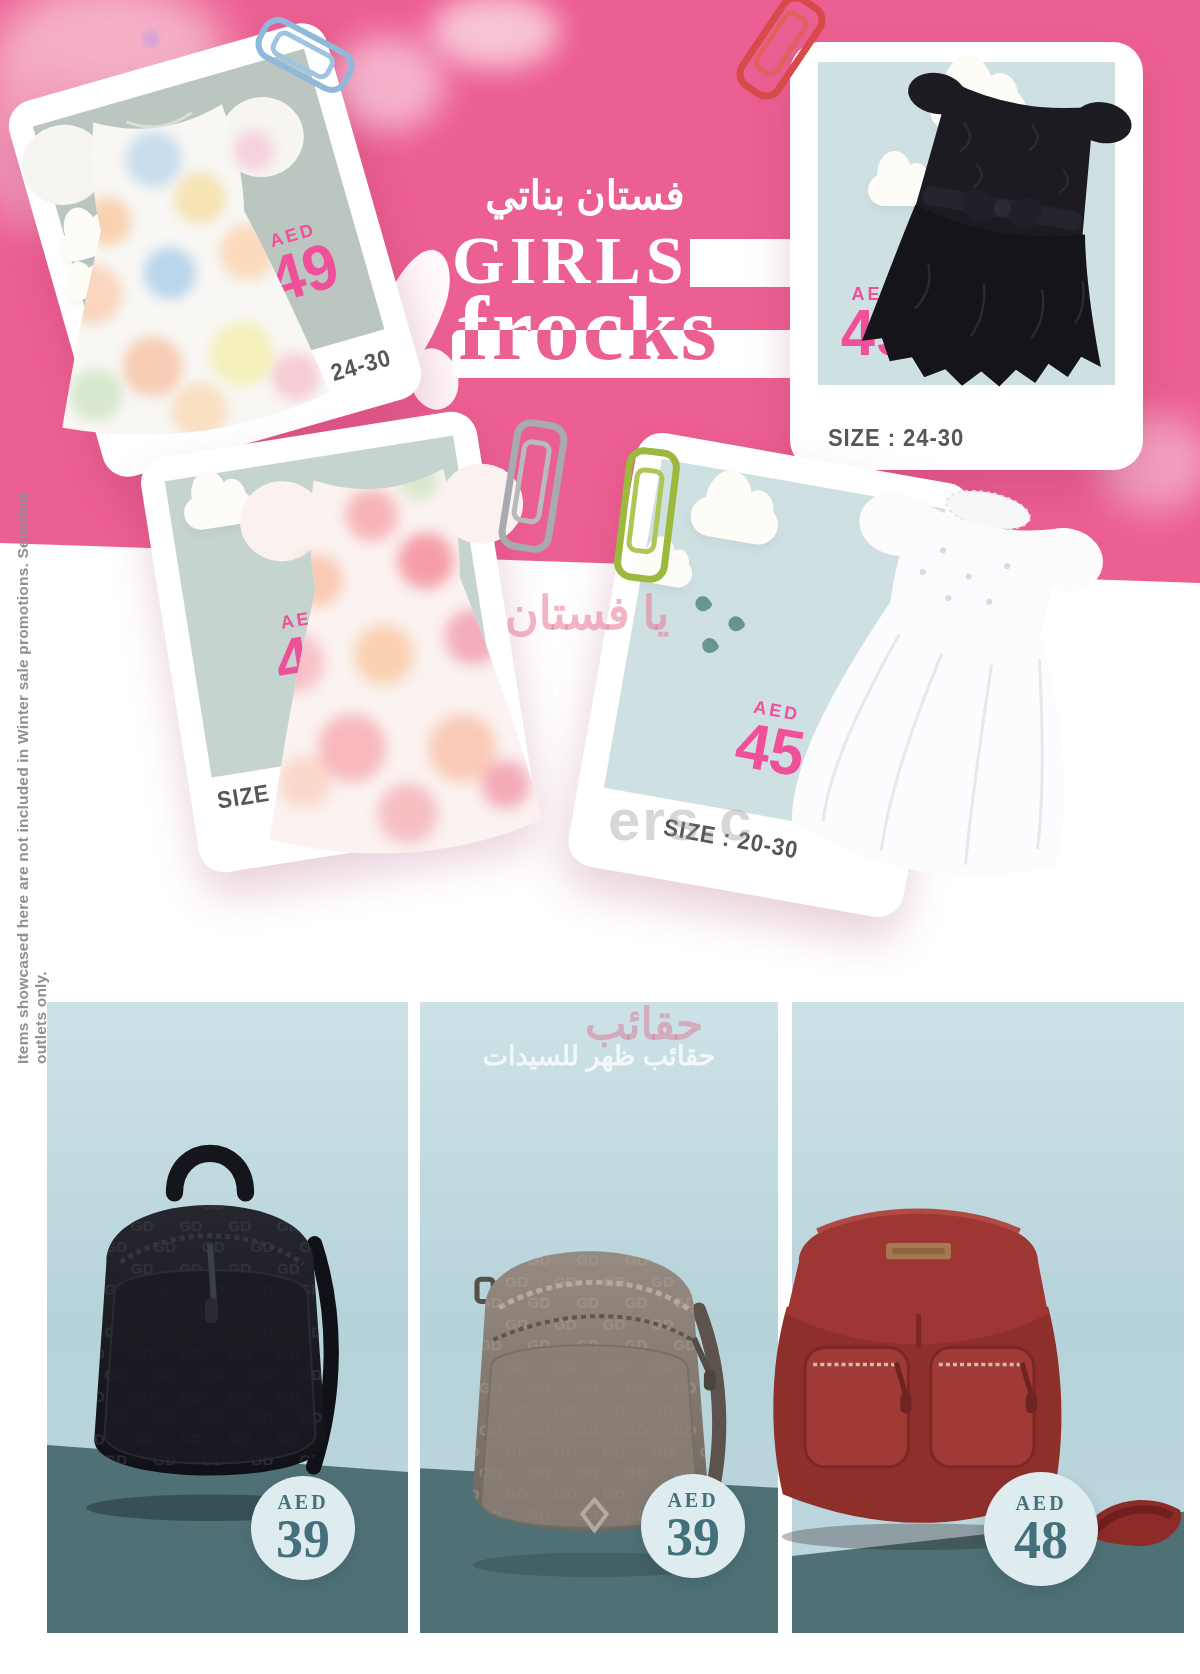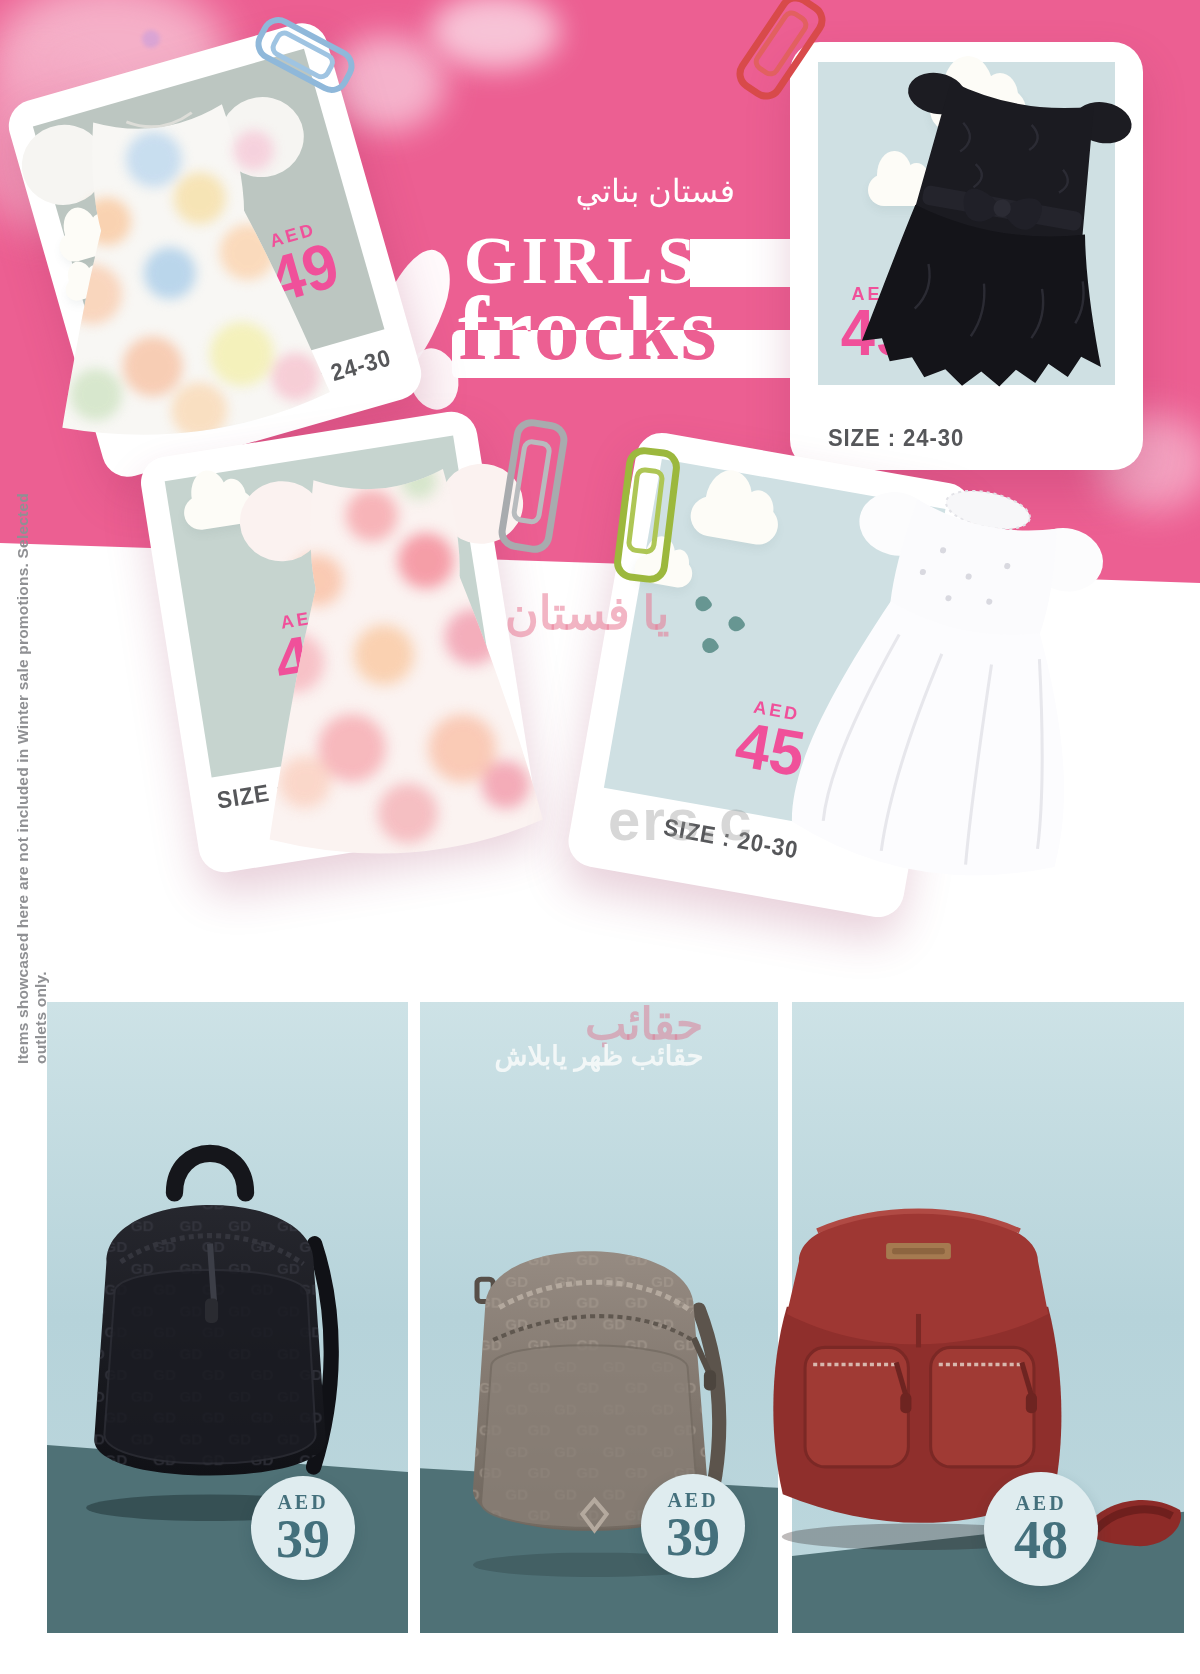--- a/index.html
+++ b/index.html
@@ -6,23 +6,23 @@
   .page{position:relative;width:1200px;height:1674px;margin:0 auto;background:#ffffff;overflow:hidden;
         font-family:"Liberation Sans",sans-serif;}
   .abs{position:absolute;}
   [data-interactable]{box-sizing:border-box;}
 
   
   .pink-band{position:absolute;left:0;top:0;width:1200px;height:600px;background:#ec5f92;
              clip-path:polygon(0 0,1200px 0,1200px 583px,0 543px);}
   .blob{position:absolute;border-radius:50%;}
 
-  .title-ar{position:absolute;left:435px;top:172px;width:300px;color:#ffffff;
-            font-size:32px;font-weight:normal;direction:rtl;letter-spacing:1px;}
-  .title-girls{position:absolute;left:452px;top:226px;width:260px;text-align:center;color:#ffffff;
+  .title-ar{position:absolute;left:435px;top:172px;width:300px;text-align:center;color:#ffffff;
+            font-size:40px;font-weight:bold;direction:rtl;letter-spacing:1px;}
+  .title-girls{position:absolute;left:452px;top:226px;width:260px;color:#ffffff;
                font-family:"Liberation Serif",serif;font-size:68px;line-height:1;letter-spacing:5px;font-weight:bold;}
   .girls-bar{position:absolute;left:690px;top:239px;width:102px;height:48px;background:#ffffff;}
   .frocks-under{position:absolute;left:458px;top:282px;color:#ffffff;font-family:"Liberation Serif",serif;
                 font-size:92px;line-height:1;letter-spacing:3px;font-weight:bold;}
   .frocks-block{position:absolute;left:452px;top:330px;width:340px;height:48px;background:#ffffff;
                 border-radius:8px 0 0 6px;overflow:hidden;}
   .frocks-over{position:absolute;left:6px;top:-48px;color:#ec5f92;font-family:"Liberation Serif",serif;
                font-size:92px;line-height:1;letter-spacing:3px;font-weight:bold;}
 
   .disclaimer{position:absolute;left:14px;top:1064px;width:612px;transform:rotate(-90deg);
@@ -282,21 +282,21 @@
     <div class="floor" style="clip-path:polygon(0 70.2%,100% 74.5%,100% 100%,0 100%);" data-interactable="false"></div>
   </div>
   <div class="tpanel" style="left:420px;width:358px;" data-interactable="false">
     <div class="floor" style="clip-path:polygon(0 73.9%,100% 77%,100% 100%,0 100%);" data-interactable="false"></div>
   </div>
   <div class="tpanel" style="left:792px;width:392px;" data-interactable="false">
     <div class="floor" style="clip-path:polygon(0 87.8%,100% 80.8%,100% 100%,0 100%);" data-interactable="false"></div>
   </div>
 
   <div class="wm" style="left:585px;top:998px;font-size:44px;color:rgba(219,120,145,.5);direction:rtl;" data-interactable="false">حقائب</div>
-  <div class="heading-ar" data-interactable="false">حقائب ظهر يابلاش</div>
+  <div class="heading-ar" data-interactable="false">حقائب ظهر للسيدات</div>
 
   <svg class="abs" style="left:78px;top:1128px;" width="264" height="400" viewBox="0 0 260 390" data-interactable="false">
     <defs>
       <linearGradient id="gBlack" x1="0" y1="0" x2="0" y2="1">
         <stop offset="0" stop-color="#26272e"></stop>
           <stop offset="1" stop-color="#101116"></stop>
       </linearGradient>
       <pattern id="gdBlack" width="48" height="42" patternUnits="userSpaceOnUse">
         <text x="4" y="16" font-size="15" font-weight="bold" fill="#3b3c46" font-family="Liberation Sans,sans-serif">GD</text>
         <text x="26" y="36" font-size="15" font-weight="bold" fill="#3b3c46" font-family="Liberation Sans,sans-serif">GD</text>

